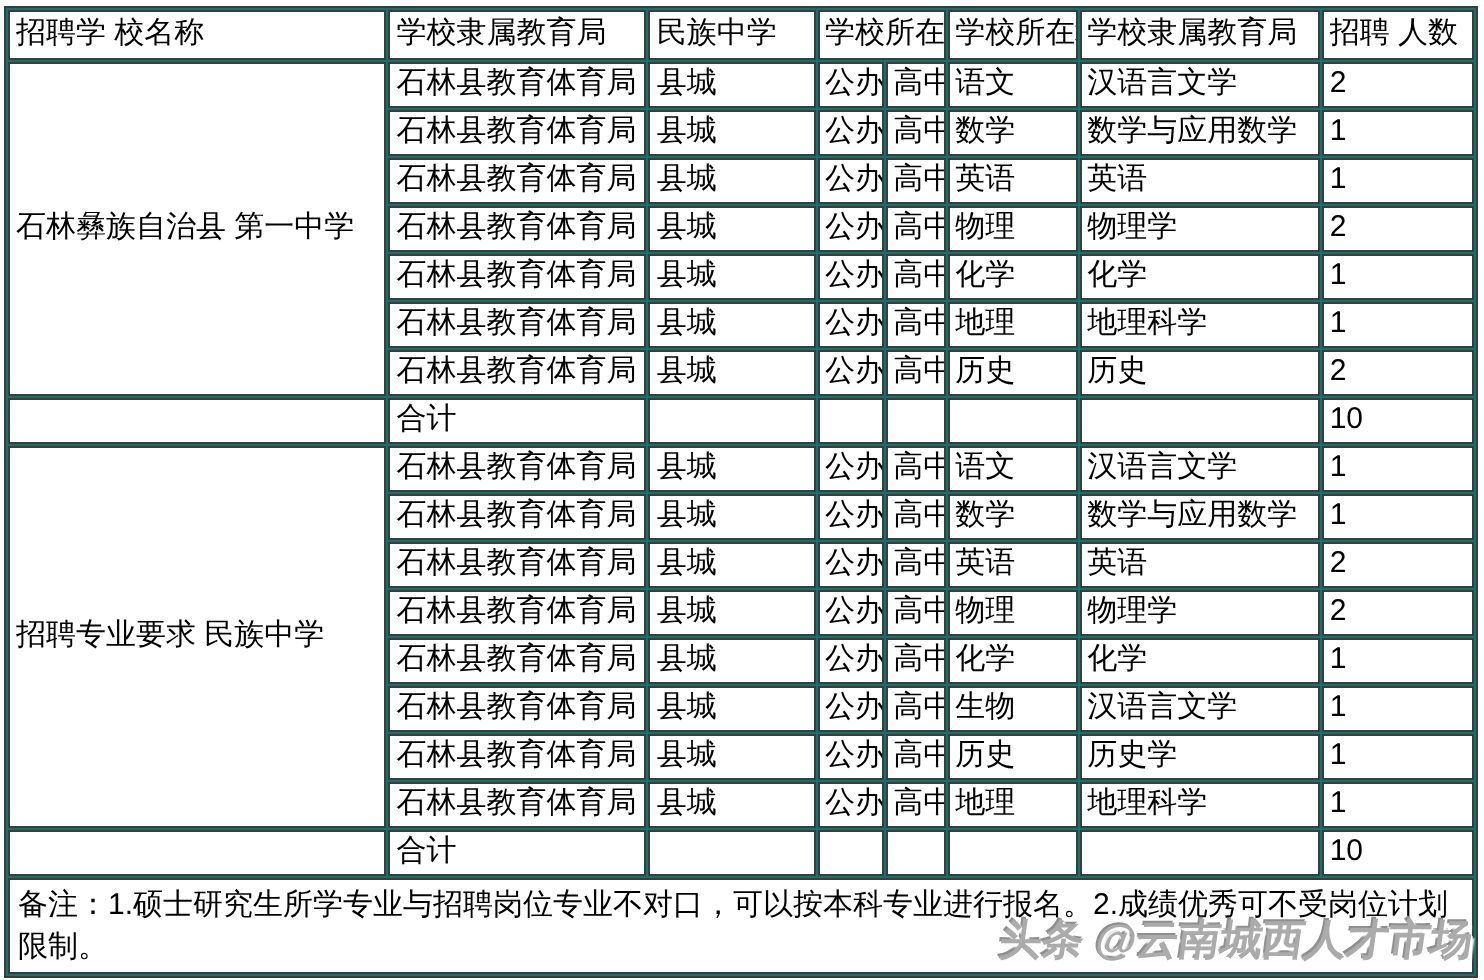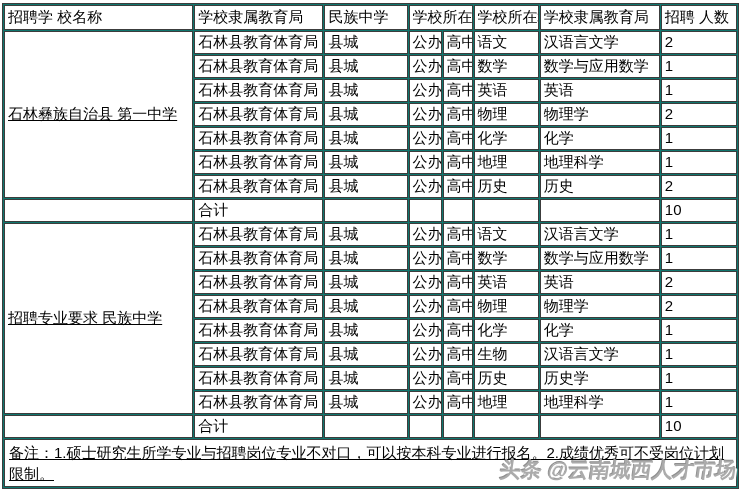--- a/index.html
+++ b/index.html
@@ -13,22 +13,22 @@
     table-layout:fixed;border-collapse:separate;border-spacing:1px;
     border:1px solid #3c3c3c;background:#0f766e;
   }
   th,td{
     box-sizing:border-box;border:1px solid #3c3c3c;background:#ffffff;
     padding:1px 3px;font-size:15px;font-weight:normal;text-align:left;
     vertical-align:middle;line-height:1.25;overflow:hidden;white-space:nowrap;
   }
   th{height:25px;}
   td{height:23px;}
-  td.school-cell{white-space:nowrap;text-decoration:underline;}
-  td.note-cell{height:45px;white-space:normal;line-height:1.4;padding:2px 4px;vertical-align:top;text-decoration:underline;}
+  td.school-cell{white-space:nowrap;}
+  td.note-cell{height:45px;white-space:normal;line-height:1.4;padding:2px 4px;vertical-align:top;}
   .watermark{
     position:absolute;right:6px;bottom:6px;
     font-size:21px;font-weight:bold;color:#ababab;
     text-shadow:1px 1px 0 #ffffff,2px 2px 1px #ffffff,-1px -1px 0 #8f8f8f;
     transform:skewX(-8deg);
     font-family:"Liberation Sans","DejaVu Sans",sans-serif;
   }
 </style>
 </head>
 <body>

